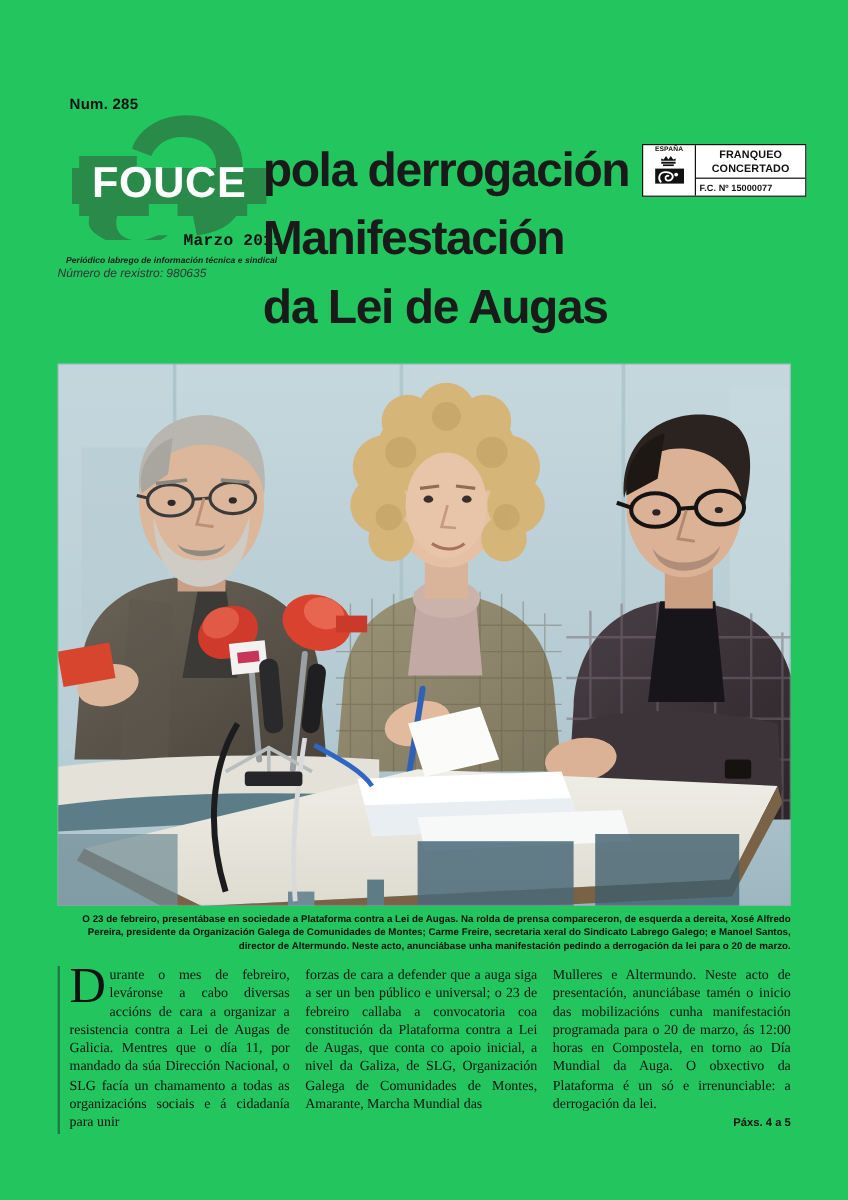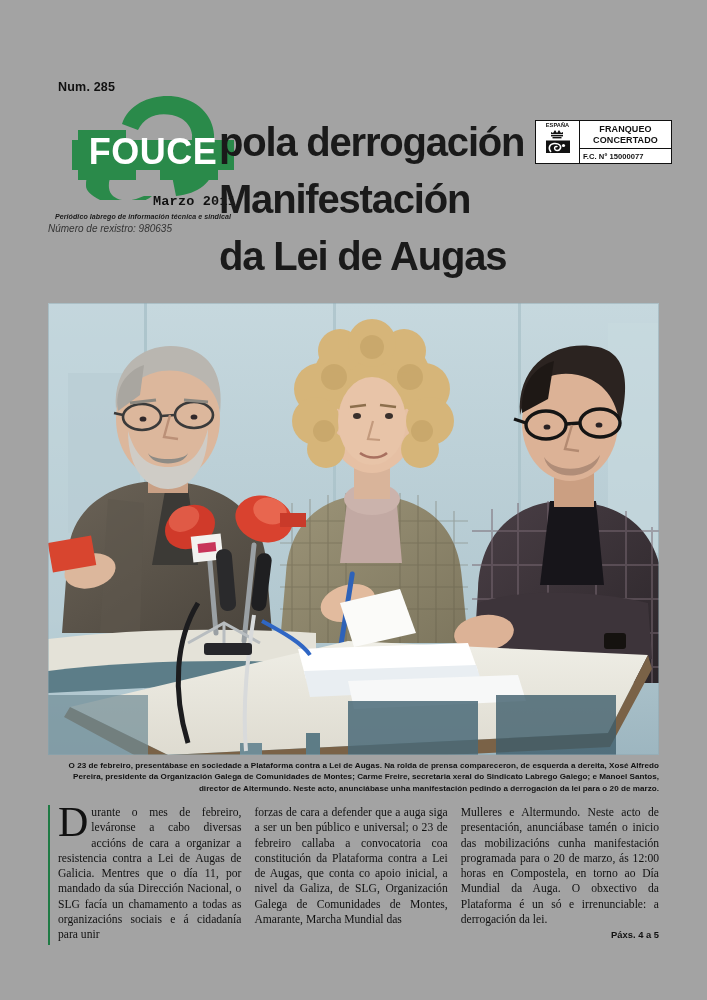--- a/index.html
+++ b/index.html
@@ -12,21 +12,21 @@
     height: 1000px;
     position: relative;
     overflow: hidden;
     font-family: "Liberation Sans", sans-serif;
     color: #111111;
   }
 
   .page {
     position: absolute;
     inset: 0;
-    background: #a3a3a3;
+    background: #22c55e;
   }
 
   
   .masthead {
     position: absolute;
     left: 0;
     top: 58px;
     width: 707px;
     height: 230px;
   }
@@ -44,21 +44,21 @@
     left: 10px;
     top: 22px;
     font-size: 12.5px;
     font-weight: bold;
     letter-spacing: 0.2px;
     color: #111;
   }
 
   .fouce-logo {
     position: absolute;
-    left: 16px;
+    left: 4px;
     top: 32px;
     width: 180px;
     height: 110px;
   }
   .fouce-logo svg { display: block; }
 
   .issue-date {
     position: absolute;
     right: 2px;
     top: 136px;

